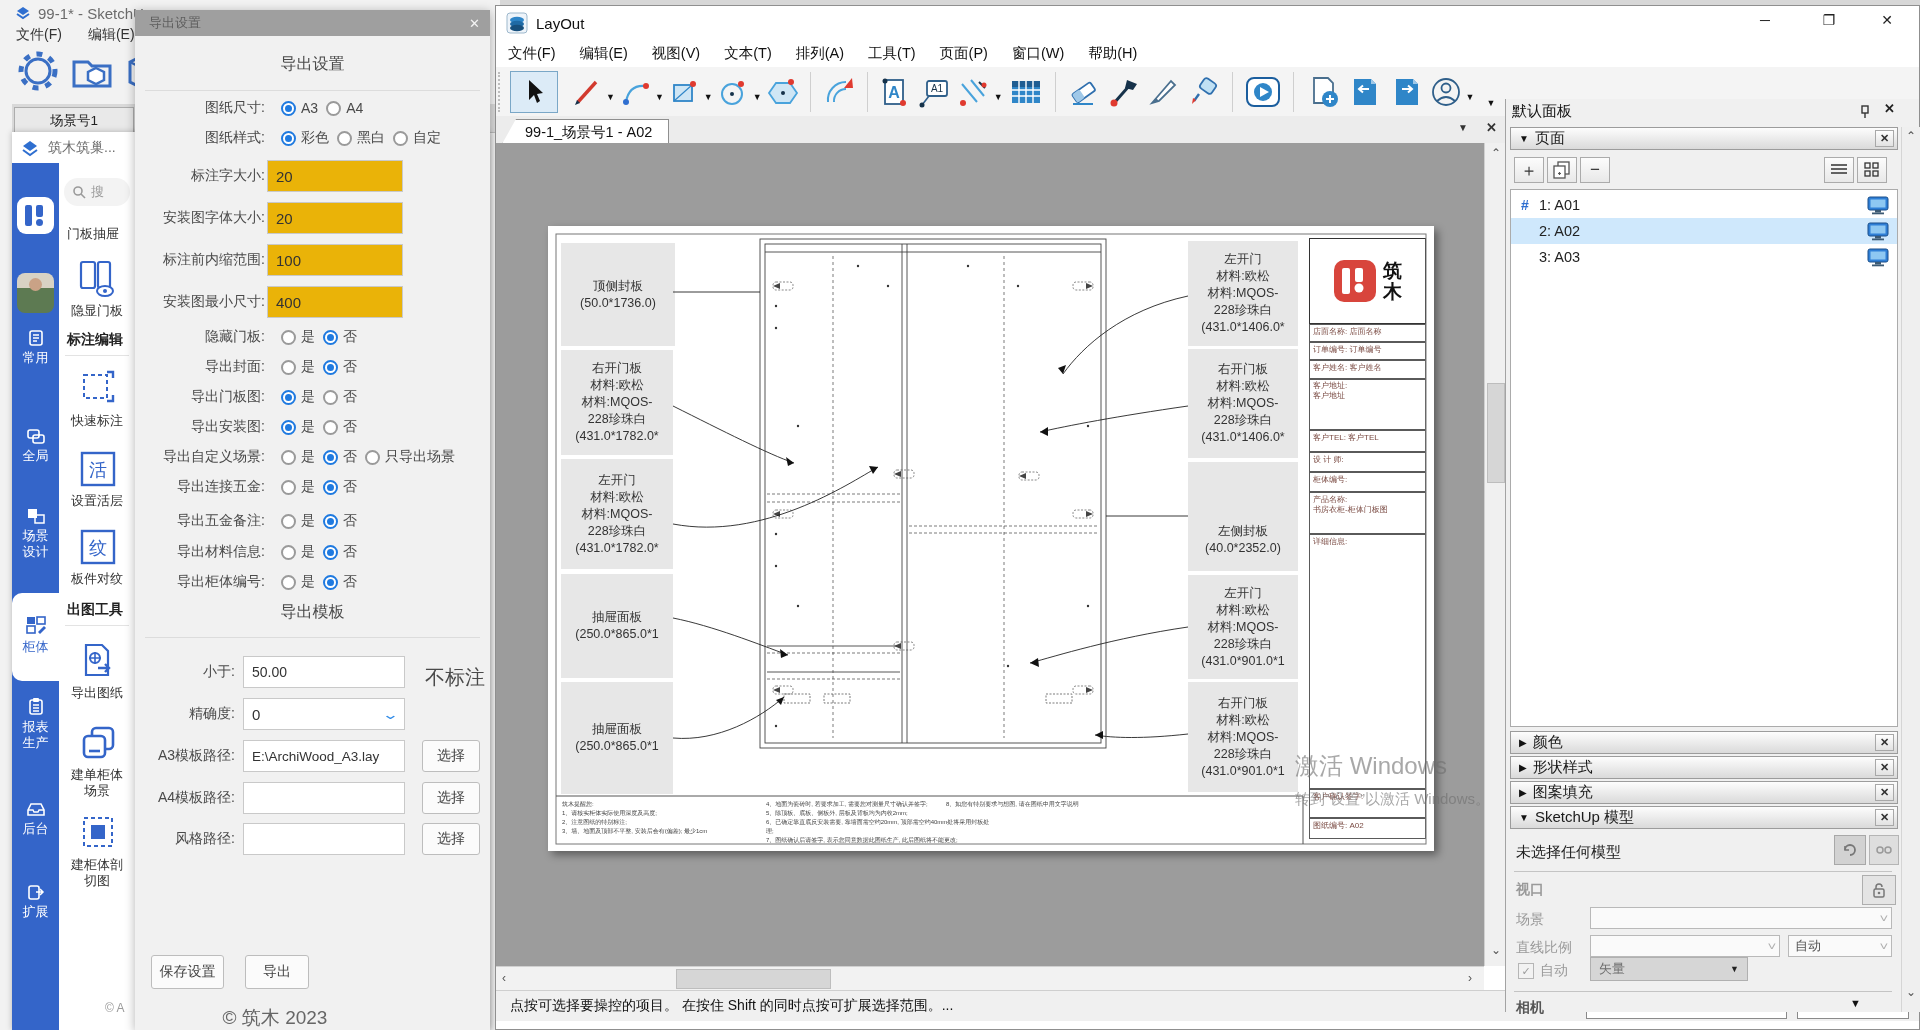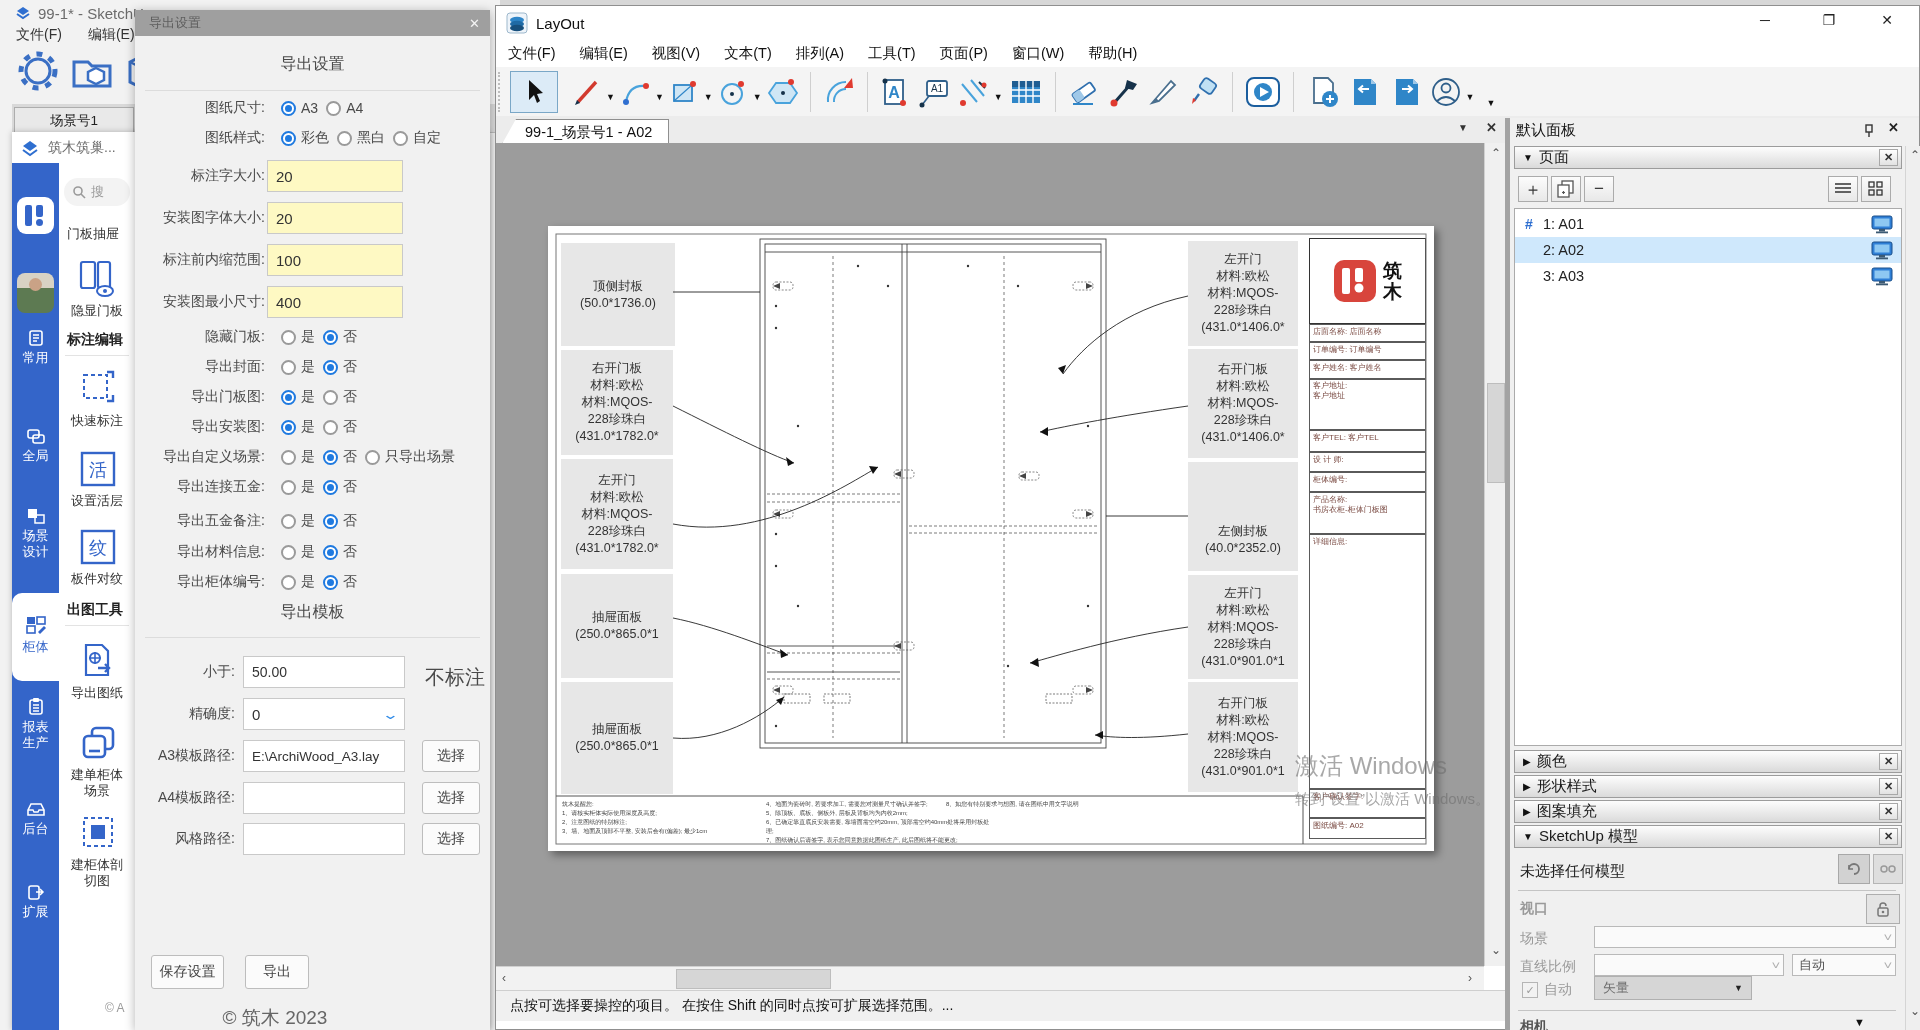--- a/index.html
+++ b/index.html
@@ -29,21 +29,21 @@
   #dlg-titlebar .t{margin-left:14px;font-size:13px;color:#5e5e5e}
   #dlg-close{margin-left:auto;margin-right:10px;color:#f4f4f4;font-size:13px;cursor:pointer}
   .dsec{left:0;width:355px;text-align:center;font-size:16px;color:#4a4a4a}
   .ddiv{left:10px;width:335px;border-top:1px solid #dcdcdc}
   .drow{left:0;width:355px;height:26px;display:flex;align-items:center;position:absolute}
   .dlabel{width:130px;flex:none;text-align:right;margin-right:8px;font-size:14px;color:#4a4a4a}
   .radio{width:15px;height:15px;border:2px solid #9a9a9a;border-radius:50%;background:#fff;display:inline-block;position:relative;flex:none;margin:0 5px 0 8px;box-sizing:border-box}
   .radio.on{border-color:#1f7ae0}
   .radio.on::after{content:"";position:absolute;inset:2px;border-radius:50%;background:#1f7ae0}
   .ropt{font-size:14px;color:#4a4a4a}
-  .dinput{position:absolute;left:132px;width:126px;height:30px;border:1px solid #c9c9c9;background:#fef9c3;font-size:15px;color:#333;padding:0 0 0 8px;font-family:"Liberation Sans",sans-serif}
+  .dinput{position:absolute;left:132px;width:126px;height:30px;border:1px solid #c9c9c9;background:#eab308;font-size:15px;color:#333;padding:0 0 0 8px;font-family:"Liberation Sans",sans-serif}
   .dinput2{position:absolute;left:108px;width:152px;height:30px;border:1px solid #c9c9c9;background:#fff;font-size:14px;color:#333;padding:0 0 0 8px;font-family:"Liberation Sans",sans-serif}
   .dbtn{position:absolute;height:30px;background:#fbfbfb;border:1px solid #bdbdbd;border-radius:3px;font-size:14px;color:#444;display:flex;align-items:center;justify-content:center;cursor:pointer}
   .chev{color:#2f8be8;font-size:13px;transform:scaleX(1.6)}
   
   #lo{left:495px;top:5px;width:1425px;height:1025px;background:#fff;z-index:30;border:1px solid #8f8f8f;box-sizing:border-box}
   #lo-title{left:0;top:0;width:1423px;height:34px;background:#fff;display:flex;align-items:center}
   #lo-title .t{font-size:15px;color:#111;margin-left:8px}
   .winbtn{position:absolute;top:6px;width:30px;height:22px;text-align:center;font-size:14px;color:#222;cursor:pointer}
   #lo-menubar{left:0;top:34px;width:1423px;height:27px;background:#fff;border-bottom:1px solid #e2e2e2;display:flex;align-items:center;gap:0}
   .lo-menu{font-size:14.5px;color:#111;padding:0 12px;cursor:pointer}
@@ -59,21 +59,21 @@
   .plabel{position:absolute;background:#e7e7e7;color:#333;font-size:12.5px;line-height:17px;display:flex;align-items:center;justify-content:center;text-align:center;white-space:pre-line}
   .tbrow{position:absolute;left:761px;width:117px;border:1px solid #5a5a5a;box-sizing:border-box;font-size:8px;line-height:10px;color:#7a4a42;padding:2px 3px;white-space:pre-line;overflow:hidden}
   .note{position:absolute;font-size:6px;line-height:9px;color:#444;white-space:pre-line}
   .vsb{left:988px;top:137px;width:21px;height:823px;background:#f0f0f0;border-left:1px solid #d0d0d0}
   .hsb{left:0;top:960px;width:988px;height:24px;background:#f2f2f2;border-top:1px solid #d0d0d0}
   .sb-thumb{position:absolute;background:#d6d6d6;border:1px solid #bdbdbd}
   .sb-arrow{position:absolute;font-size:12px;color:#555}
   #statusbar{left:0;top:984px;width:1423px;height:30px;background:#f0f0f0;border-top:1px solid #cfcfcf;display:flex;align-items:center}
   #statusbar .msg{font-size:14px;color:#111;margin-left:14px}
   
-  #panel{left:1009px;top:112px;width:414px;height:913px;background:#f0f0f0;border-left:5px solid #a3a3a3;box-sizing:border-box}
+  #panel{left:1009px;top:93px;width:414px;height:913px;background:#f0f0f0;border-left:1px solid #a3a3a3;box-sizing:border-box}
   .ph{position:absolute;left:4px;width:388px;height:23px;background:linear-gradient(#fdfdfd,#dadada);border:1px solid #9c9c9c;box-sizing:border-box;display:flex;align-items:center}
   .ph .arr{font-size:10px;margin:0 6px 0 8px;color:#111}
   .ph .t{font-size:15px;color:#1a1a1a}
   .phx{margin-left:auto;margin-right:3px;width:19px;height:17px;background:linear-gradient(#fefefe,#e2e2e2);border:1px solid #a8a8a8;box-sizing:border-box;text-align:center;line-height:15px;font-size:11px;font-weight:bold;color:#333;cursor:pointer}
   .pgbtn{position:absolute;width:30px;height:26px;background:linear-gradient(#fcfcfc,#e8e8e8);border:1px solid #ababab;box-sizing:border-box;display:flex;align-items:center;justify-content:center;font-size:17px;color:#333;cursor:pointer}
   .prow{position:absolute;left:5px;width:386px;height:26px;display:flex;align-items:center}
   .prow .num{width:28px;text-align:center;color:#2f6fd0;font-weight:bold;font-size:14px}
   .prow .nm{font-size:14.5px;color:#222}
   .gray{color:#9a9a9a}
   .ddbox{position:absolute;height:22px;border:1px solid #b9b9b9;background:#fafafa;box-sizing:border-box;display:flex;align-items:center;font-size:13px;color:#555}

